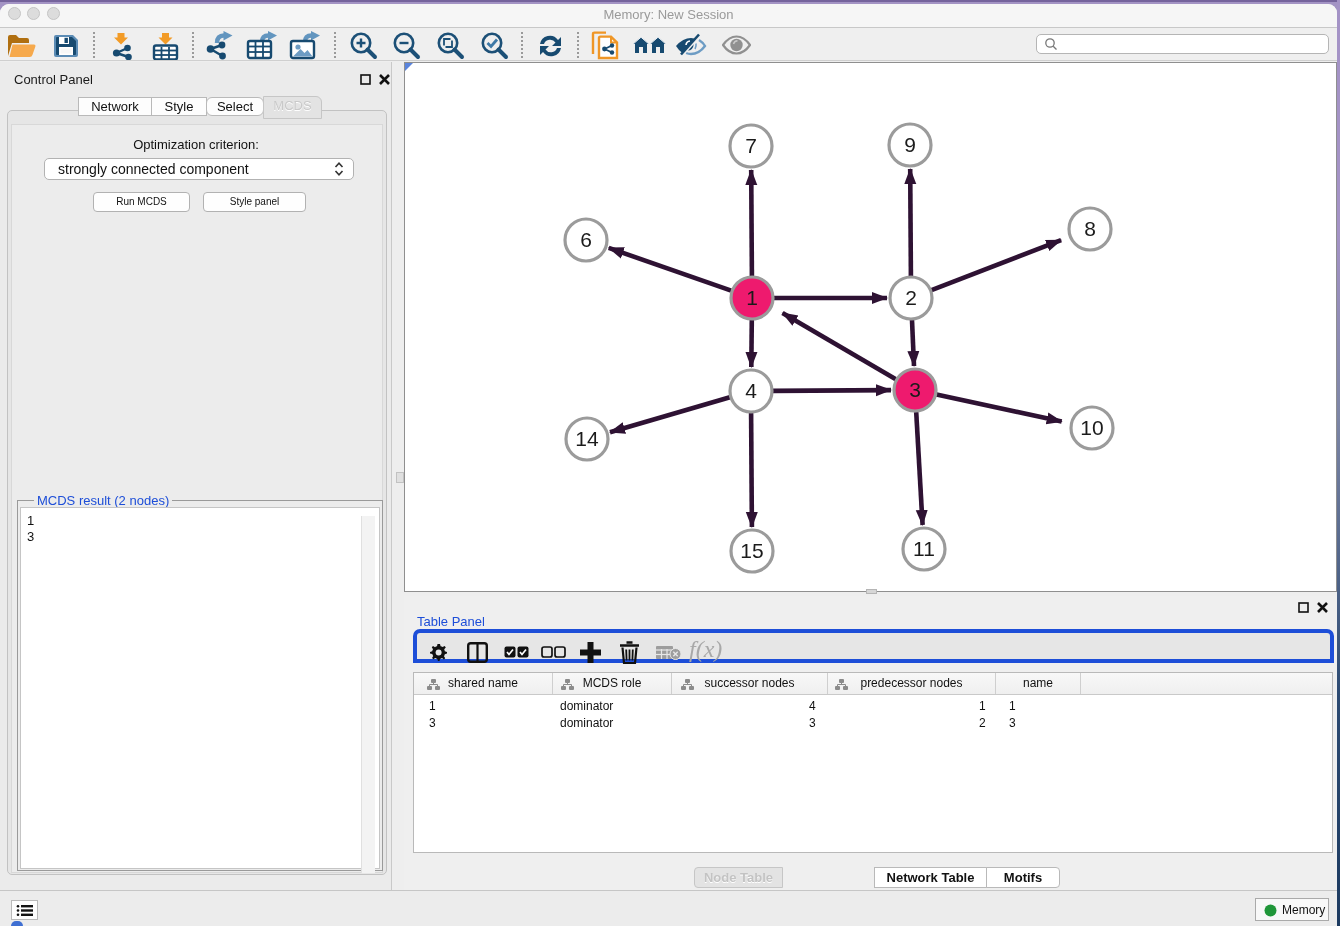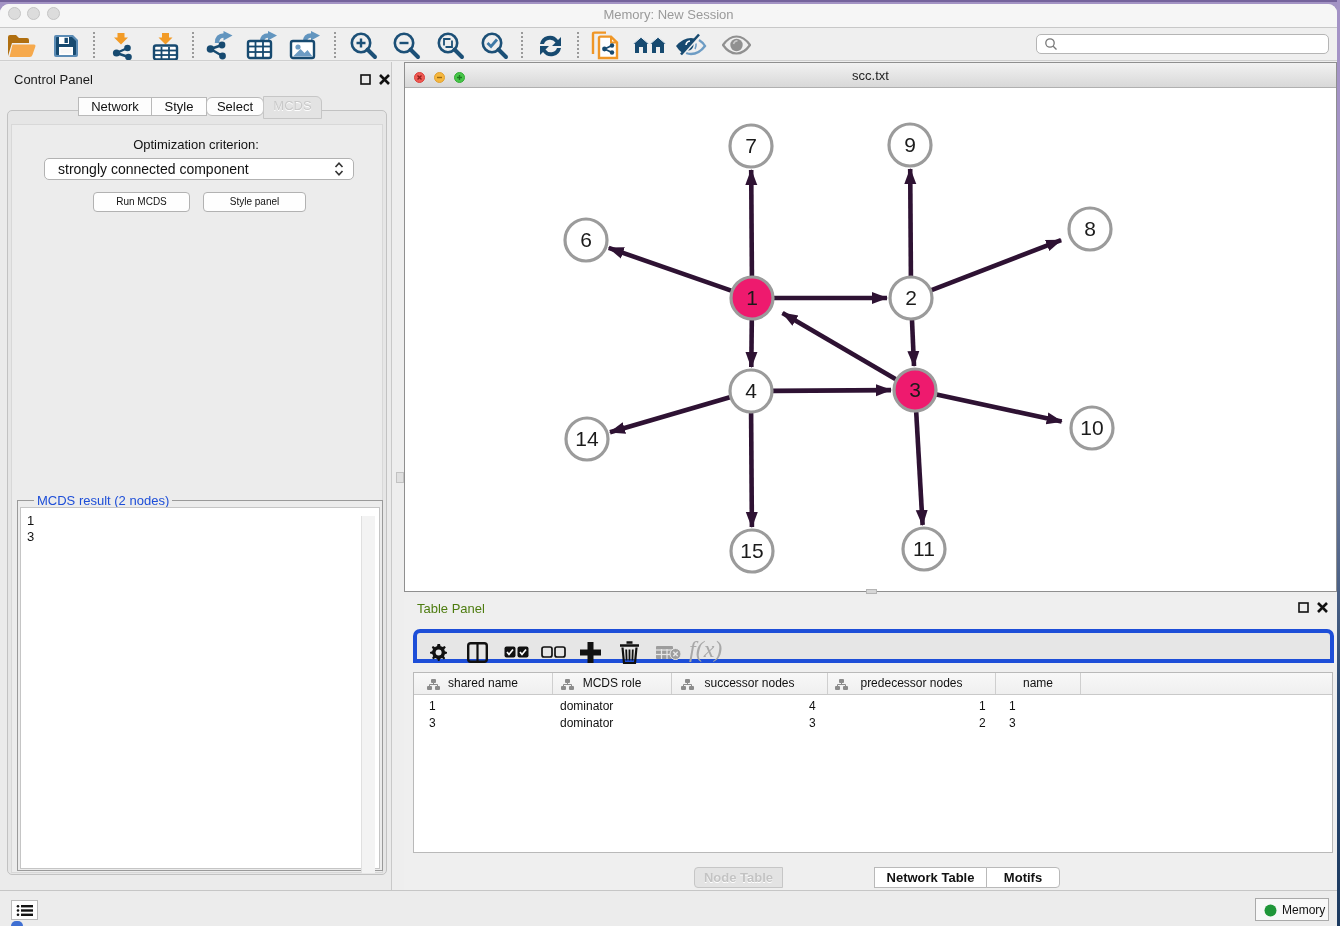--- a/index.html
+++ b/index.html
@@ -48,21 +48,21 @@
     border-left:1px solid #e0e0e0;}
   
   .netwin{position:absolute;left:404px;top:62px;width:933px;height:530px;background:#fff;
     border:1px solid #8f8f8f;box-sizing:border-box;}
   .nettitle{position:absolute;left:0;top:0;width:100%;height:25px;
     background:linear-gradient(#f2f2f2,#d8d8d8);border-bottom:1px solid #b0b0b0;box-sizing:border-box;}
   .dot{position:absolute;top:9px;width:11px;height:11px;border-radius:50%;box-sizing:border-box;}
   .netname{position:absolute;top:5px;left:0;width:100%;text-align:center;font-size:13px;color:#222;}
   
   .tpanel{position:absolute;left:404px;top:596px;width:933px;height:294px;background:#efefef;}
-  .tptitle{position:absolute;left:13px;top:5px;font-size:13px;color:#4d7c0f;}
+  .tptitle{position:absolute;left:13px;top:18px;font-size:13px;color:#1d4ed8;}
   .ttoolbar{position:absolute;left:9px;top:33px;width:921px;height:34px;background:#e6e6e6;
     border:4px solid #1d4ed8;border-radius:7px 7px 0 0;box-sizing:border-box;}
   .tblarea{position:absolute;left:9px;top:76px;width:920px;height:181px;background:#fff;
     border:1px solid #b9b9b9;box-sizing:border-box;}
   .thead{position:absolute;left:0;top:0;width:100%;height:22px;
     background:linear-gradient(#f8f8f8,#efefef);border-bottom:1px solid #c9c9c9;box-sizing:border-box;}
   .hcell{position:absolute;top:0;height:21px;line-height:21px!important;border-right:1px solid #cfcfcf;box-sizing:border-box;
     font-size:12px;color:#111;text-align:center;line-height:20px;}
   .trow{position:absolute;left:0;width:100%;height:17px;font-size:12px;color:#111;}
   .tcell{position:absolute;top:2px;}
@@ -264,31 +264,20 @@
   <div class="btn" style="left:203px;width:103px;">Style panel</div>
   <div class="fieldset">
     <div class="fslabel">MCDS result (2 nodes)</div>
     <div class="fswhite">1<br>3<div class="fsscroll"></div></div>
   </div>
 
   <div class="netwin">
     <svg style="position:absolute;left:0;top:0" width="8" height="8" viewBox="0 0 8 8">
         <path d="M0 0 L8 0 L0 8 z" fill="#3d6fd6" opacity="0.85"></path>
       </svg>
-    <div class="nettitle">
-      <div class="dot" style="left:9px;background:#f05a54;border:1px solid #d93f3b;"></div>
-      <div class="dot" style="left:29px;background:#f6b73e;border:1px solid #dfa133;"></div>
-      <div class="dot" style="left:49px;background:#47c649;border:1px solid #33ab35;"></div>
-      <svg style="position:absolute;left:9px;top:9px" width="51" height="11" viewBox="0 0 51 11">
-        <path d="M3.5 3.5 L7.5 7.5 M7.5 3.5 L3.5 7.5" stroke="#8f1f1c" stroke-width="1.4"></path>
-        <line x1="23" y1="5.5" x2="28" y2="5.5" stroke="#9a6a14" stroke-width="1.4"></line>
-        <path d="M43 5.5 L48 5.5 M45.5 3 L45.5 8" stroke="#1e7a20" stroke-width="1.4"></path>
-      </svg>
-      <div class="netname">scc.txt</div>
-    </div>
     <svg id="graph" width="931" height="503" viewBox="0 0 931 503" style="position:absolute;left:0;top:25px;">
       <defs>
         <marker id="arw" markerUnits="userSpaceOnUse" markerWidth="17" markerHeight="14" refX="15" refY="6.5" orient="auto">
           <path d="M0,0.5 L16,6.5 L0,12.5 z" fill="#2e1233"></path>
         </marker>
       </defs>
       <g stroke="#2e1233" stroke-width="4.6" marker-end="url(#arw)">
         <line x1="346.9" y1="188.0" x2="346.2" y2="82.0"></line>
         <line x1="326.2" y1="202.7" x2="203.7" y2="159.9"></line>
         <line x1="369.0" y1="210.0" x2="482.0" y2="210.0"></line>

